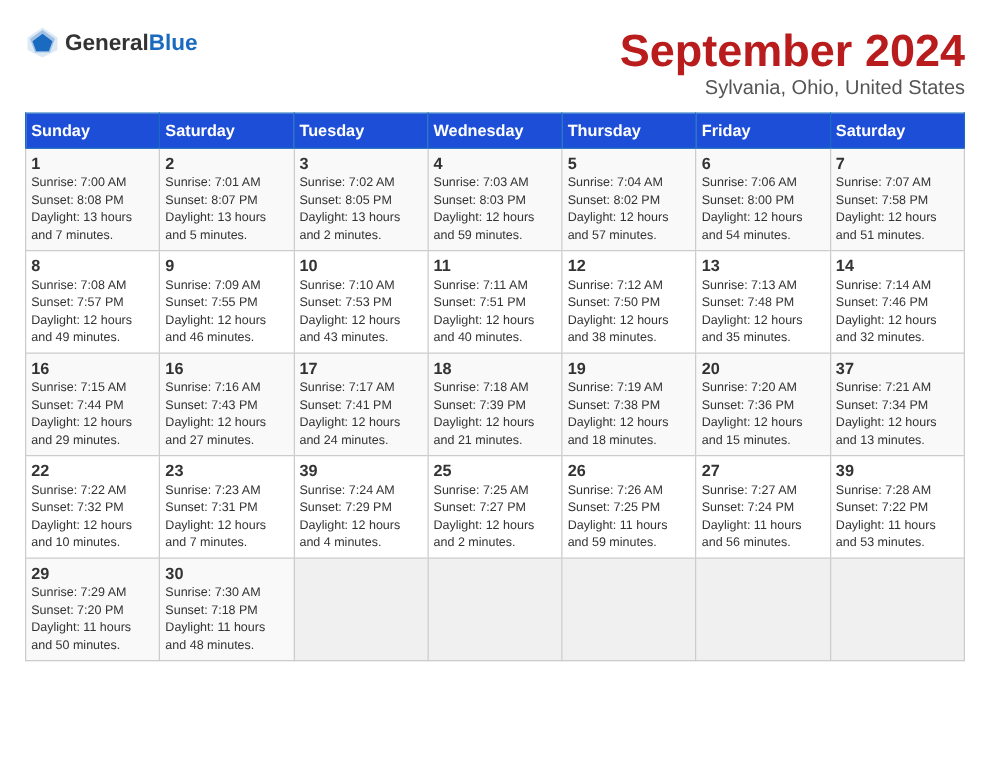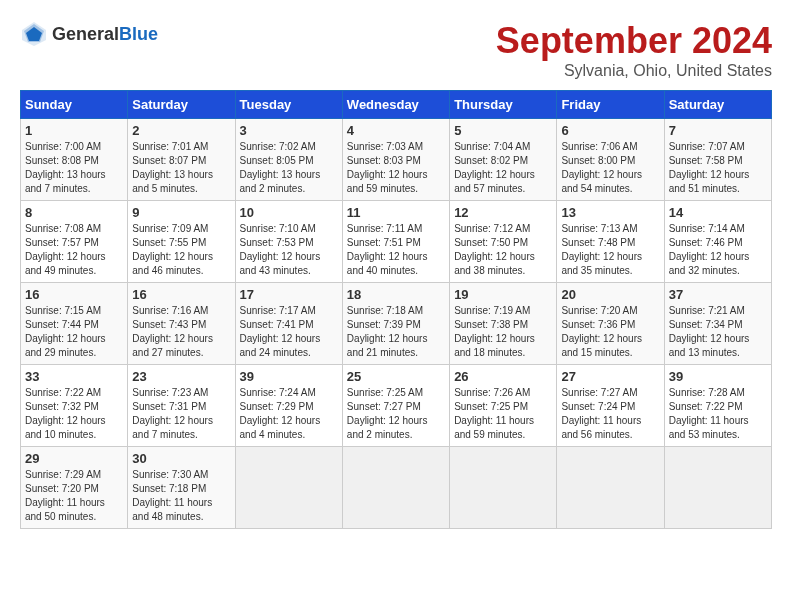--- a/index.html
+++ b/index.html
@@ -201,21 +201,21 @@
           <span class="day-num">20</span>
           <div class="day-info">Sunrise: 7:20 AM<br>Sunset: 7:36 PM<br>Daylight: 12 hours and 15 minutes.</div>
         </td>
         <td>
           <span class="day-num">37</span>
           <div class="day-info">Sunrise: 7:21 AM<br>Sunset: 7:34 PM<br>Daylight: 12 hours and 13 minutes.</div>
         </td>
       </tr>
       <tr>
         <td>
-          <span class="day-num">33</span>
+          <span class="day-num">22</span>
           <div class="day-info">Sunrise: 7:22 AM<br>Sunset: 7:32 PM<br>Daylight: 12 hours and 10 minutes.</div>
         </td>
         <td>
           <span class="day-num">23</span>
           <div class="day-info">Sunrise: 7:23 AM<br>Sunset: 7:31 PM<br>Daylight: 12 hours and 7 minutes.</div>
         </td>
         <td>
           <span class="day-num">39</span>
           <div class="day-info">Sunrise: 7:24 AM<br>Sunset: 7:29 PM<br>Daylight: 12 hours and 4 minutes.</div>
         </td>

